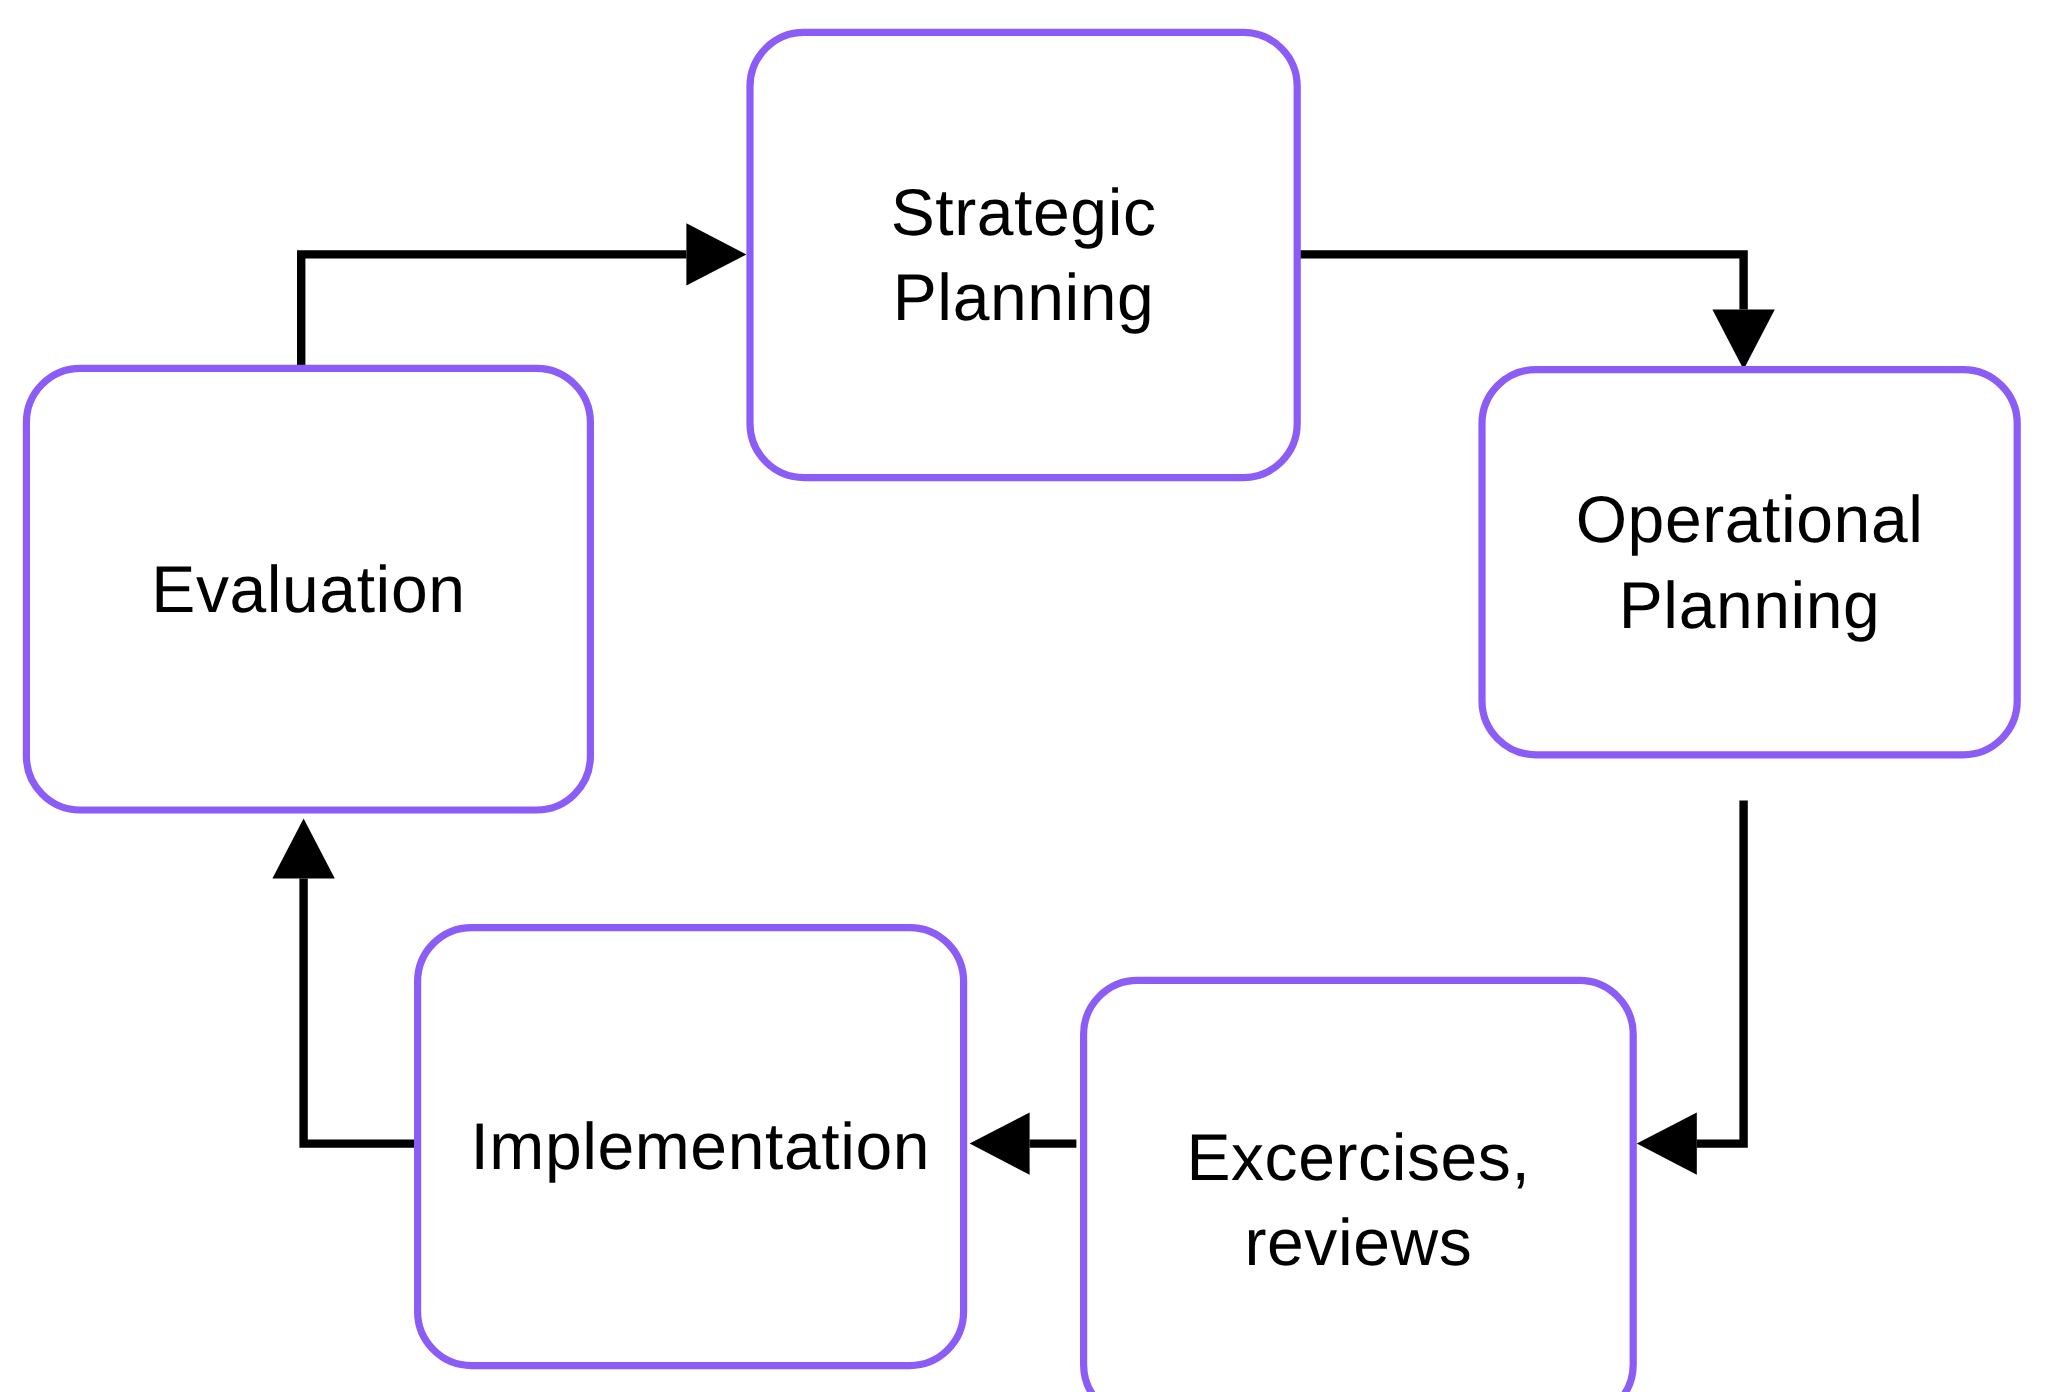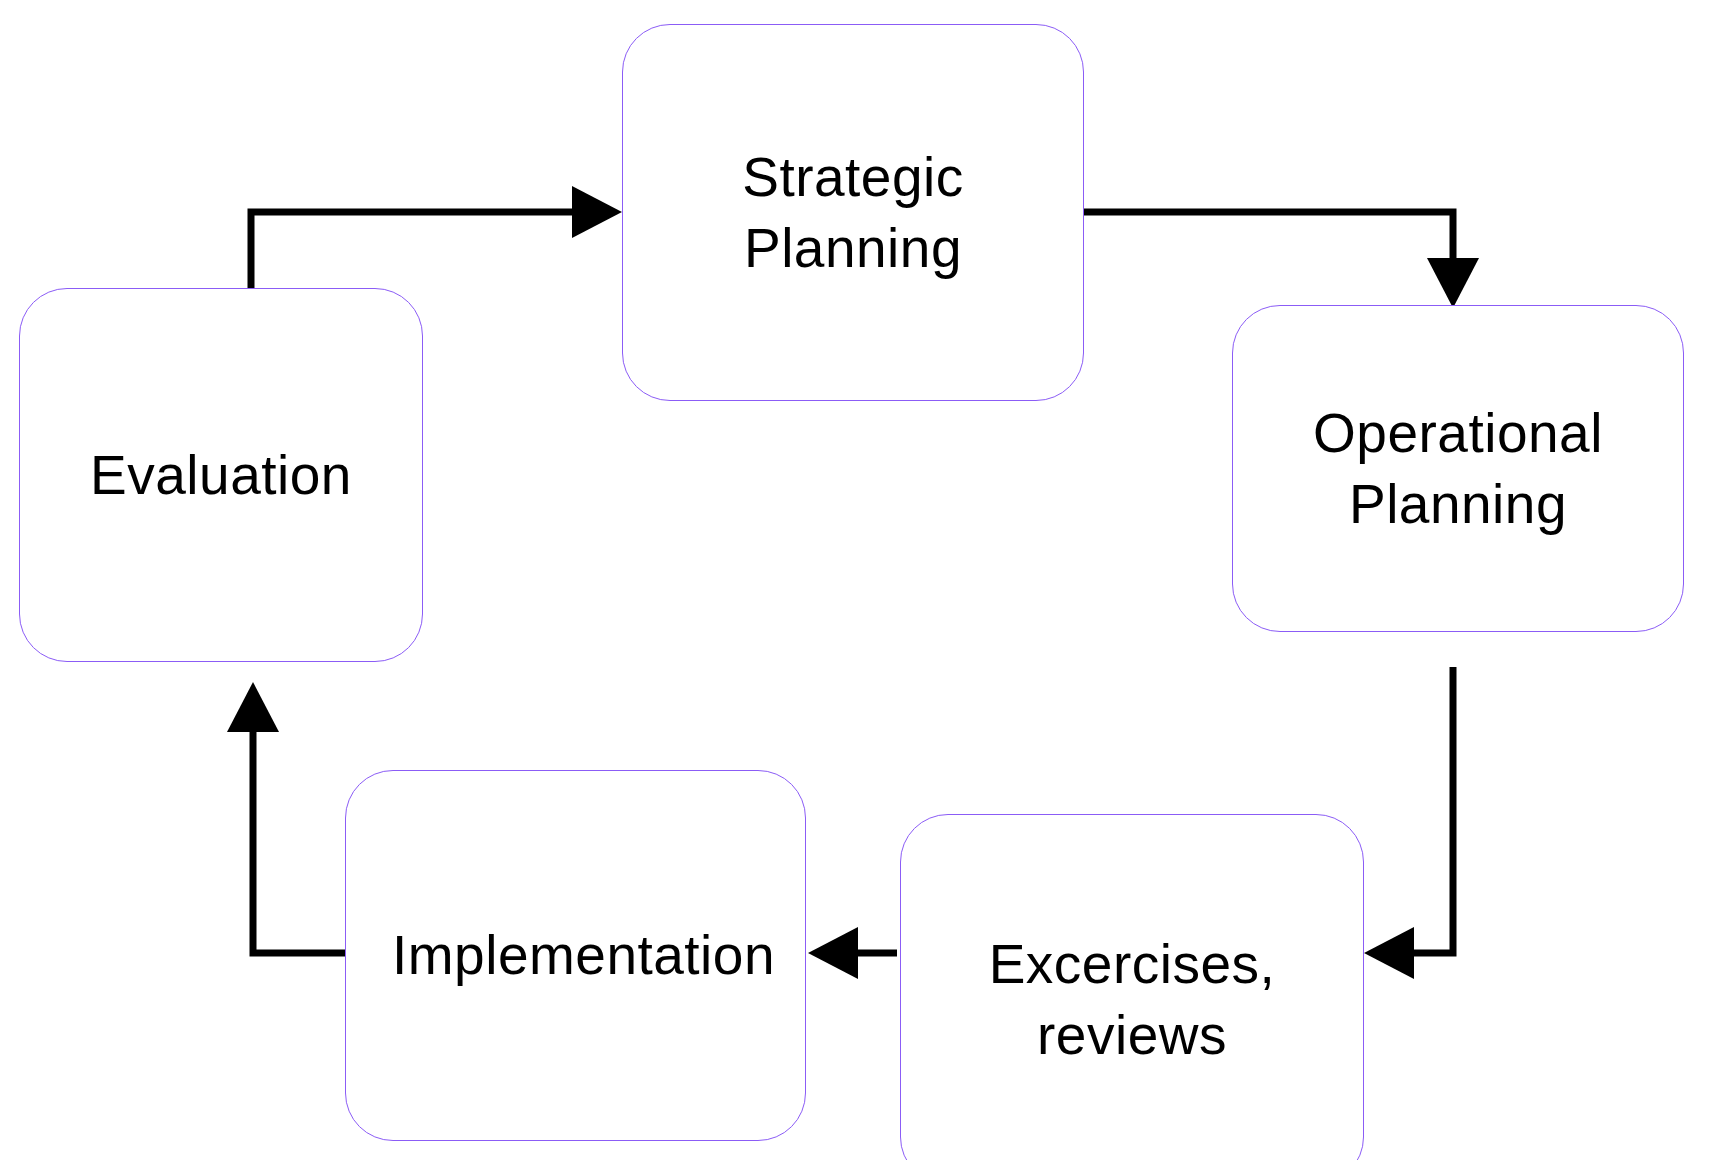--- a/index.html
+++ b/index.html
@@ -18,36 +18,36 @@
   .connector-layer {
     position: absolute;
     left: 0;
     top: 0;
     width: 1717px;
     height: 1160px;
   }
   .node {
     position: absolute;
     box-sizing: border-box;
-    border: 1px solid #8b5cf6;
+    border: 6px solid #8b5cf6;
     border-radius: 48px;
     background: #ffffff;
     display: flex;
     align-items: center;
     justify-content: center;
     text-align: center;
     color: #000000;
     font-size: 55px;
     line-height: 1.28;
     white-space: pre-line;
     letter-spacing: 0.5px;
   }
   .node-strategic      { left: 622px;  top: 24px;  width: 462px; height: 377px; }
   .node-operational    { left: 1232px; top: 305px; width: 452px; height: 327px; }
-  .node-evaluation     { left: 19px;   top: 288px; width: 404px; height: 374px; }
+  .node-evaluation     { left: 19px;   top: 304px; width: 476px; height: 374px; }
   .node-implementation { left: 345px;  top: 770px; width: 461px; height: 371px; padding-left: 16px; }
   .node-excercises     { left: 900px;  top: 770px; width: 464px; height: 371px; margin-top: 44px; }
 
   .edge-line {
     fill: none;
     stroke: #000000;
     stroke-width: 7;
     stroke-linejoin: miter;
     stroke-linecap: butt;
   }

